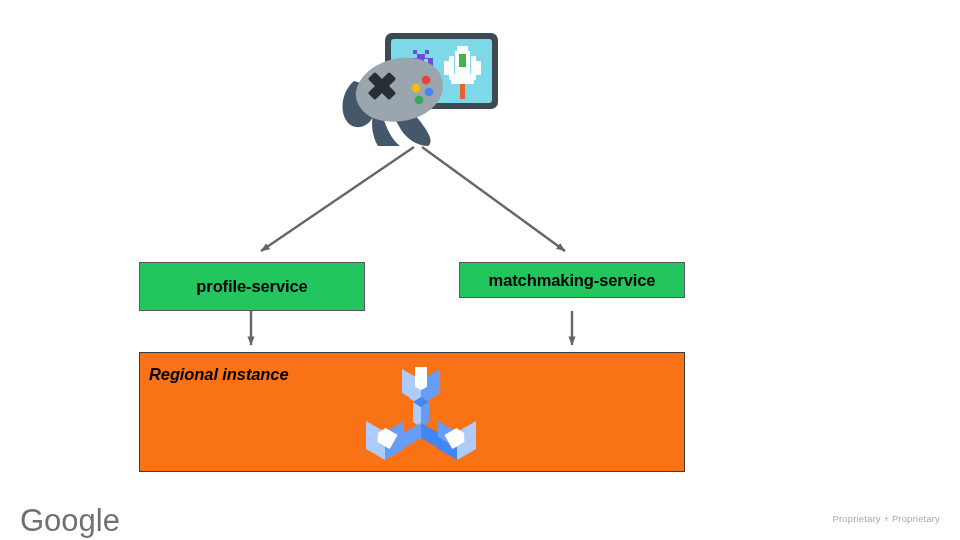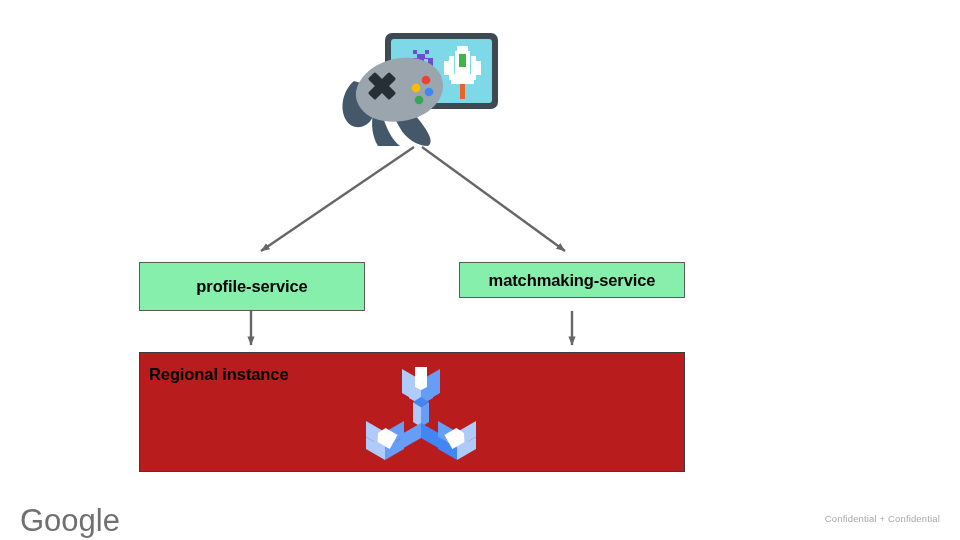--- a/index.html
+++ b/index.html
@@ -35,21 +35,21 @@
     left: 338px;
     top: 28px;
     width: 166px;
     height: 118px;
   }
 
   
   .service-box {
     position: absolute;
     box-sizing: border-box;
-    background: #86efac;
+    background: #22c55e;
     border: 1.5px solid #595959;
     display: flex;
     align-items: center;
     justify-content: center;
   }
   .service-box .box-label {
     font-size: 16.5px;
     font-weight: bold;
     color: #000000;
     letter-spacing: -0.1px;
@@ -69,22 +69,23 @@
   }
 
   
   #box-regional-instance {
     position: absolute;
     box-sizing: border-box;
     left: 139px;
     top: 352px;
     width: 546px;
     height: 120px;
-    background: #b91c1c;
+    background: #f97316;
     border: 1.5px solid #3c3c3c;
+    font-style: italic;
   }
   #regional-instance-label {
     position: absolute;
     left: 9px;
     top: 12px;
     font-size: 16.5px;
     font-weight: bold;
     color: #000000;
     letter-spacing: -0.1px;
     white-space: nowrap;
@@ -248,15 +249,15 @@
 
       <g fill="#ffffff">
         <polygon points="53,2 53,22 59,25 65,22 65,2"></polygon>
         <polygon points="15,62 15,76 23,80 31,76 31,62" transform="rotate(120 23 72)"></polygon>
         <polygon points="87,62 87,76 95,80 103,76 103,62" transform="rotate(-120 95 72)"></polygon>
       </g>
     </svg>
   </div>
 
   <div id="google-wordmark">Google</div>
-  <div id="confidential-note">Confidential + Confidential</div>
+  <div id="confidential-note">Proprietary + Proprietary</div>
 
 </div>
 
 </body></html>

